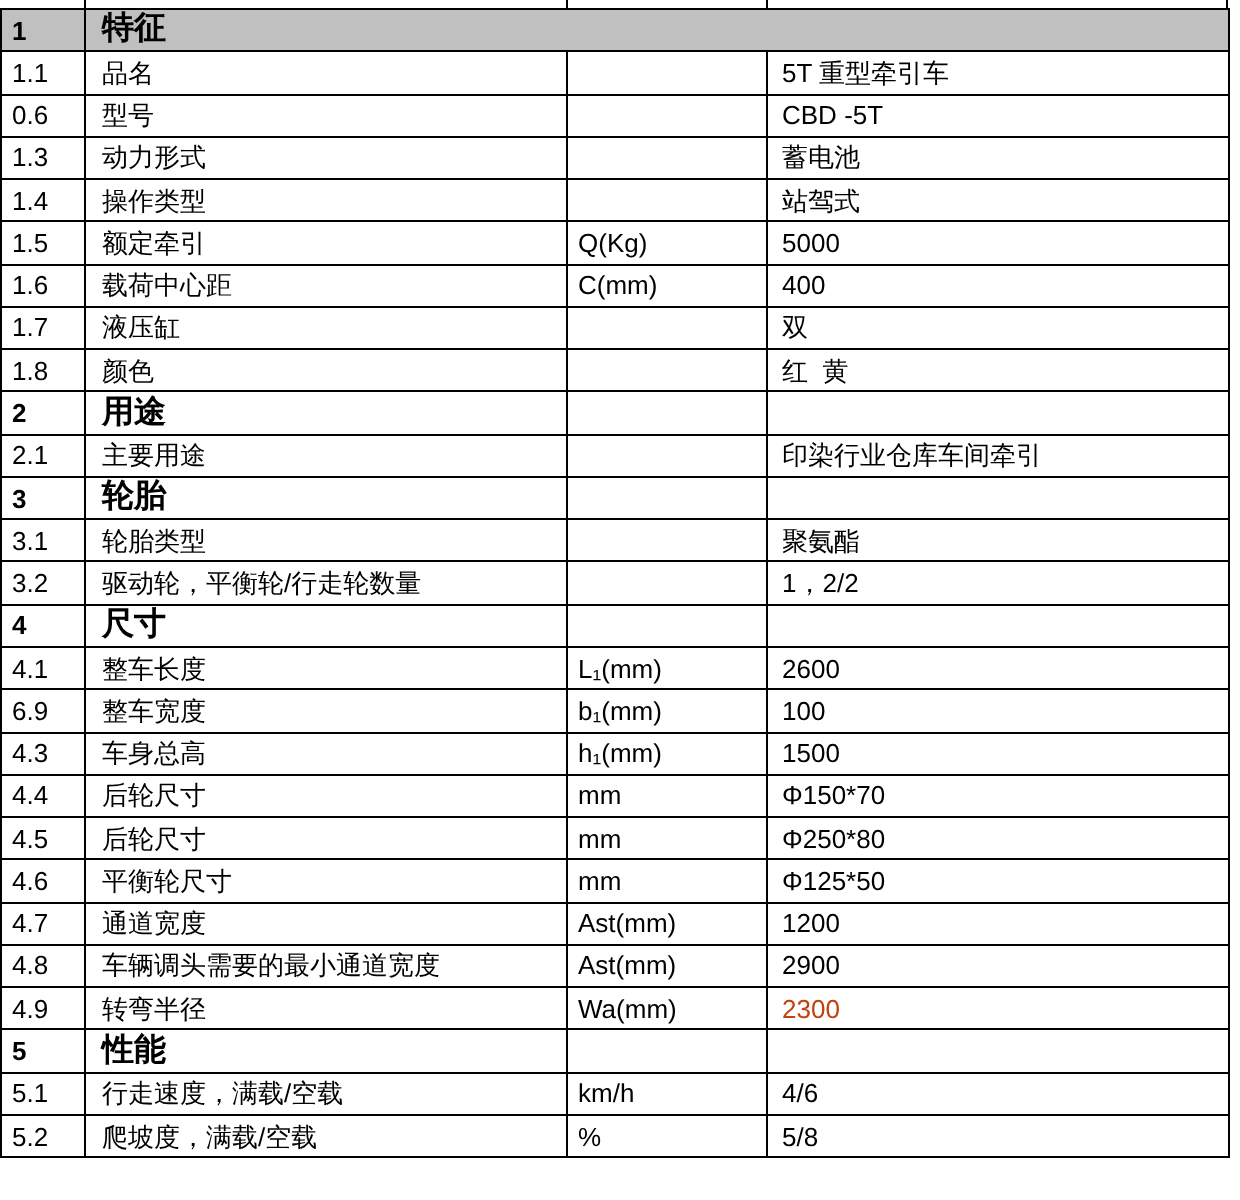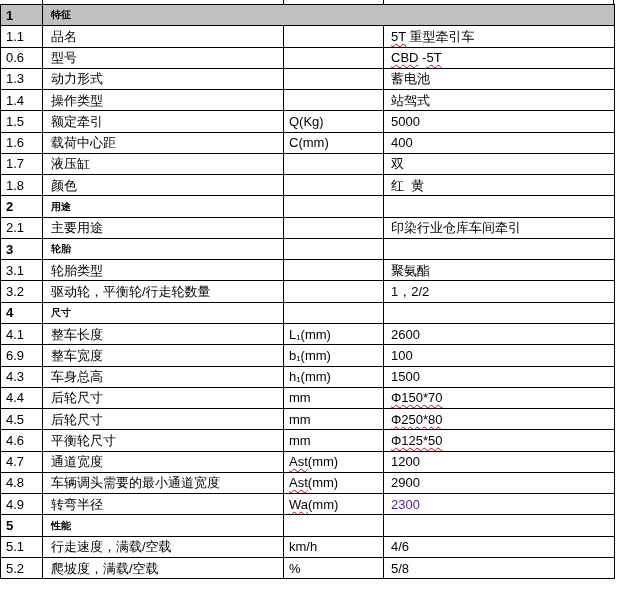--- a/index.html
+++ b/index.html
@@ -29,24 +29,23 @@
     line-height: 1;
     vertical-align: middle;
     overflow: hidden;
     white-space: pre;
   }
   td.c1 { padding-left: 5px; }
   td.c2 { padding-left: 8px; }
   td.c3 { padding-left: 5px; margin-left: 38px; }
   td.c4 { padding-left: 7px; }
   tr.section td { font-weight: bold; }
-  tr.section td.c2 { font-size: 10px; }
+  tr.section td.c2 { font-size: 16px; }
   tr.gray td { background: #c0c0c0; }
   .sq {
-    text-decoration: underline;
     text-decoration-style: wavy;
     text-decoration-color: #cc0000;
     text-decoration-thickness: 1px;
     text-underline-offset: 2px;
   }
 </style>
 </head>
 <body>
 
 <div class="page">
@@ -197,21 +196,21 @@
         <tr>
           <td class="c1">4.8</td>
           <td class="c2">车辆调头需要的最小通道宽度</td>
           <td class="c3"><span class="sq">Ast</span><span>(mm)</span></td>
           <td class="c4">2900</td>
         </tr>
         <tr>
           <td class="c1">4.9</td>
           <td class="c2">转弯半径</td>
           <td class="c3"><span class="sq">Wa</span><span>(mm)</span></td>
-          <td class="c4" style="color: #4c1d95;">2300</td>
+          <td class="c4" style="color: #c2410c;">2300</td>
         </tr>
         <tr class="section">
           <td class="c1">5</td>
           <td class="c2">性能</td>
           <td class="c3"></td>
           <td class="c4"></td>
         </tr>
         <tr>
           <td class="c1">5.1</td>
           <td class="c2">行走速度，满载/空载</td>

